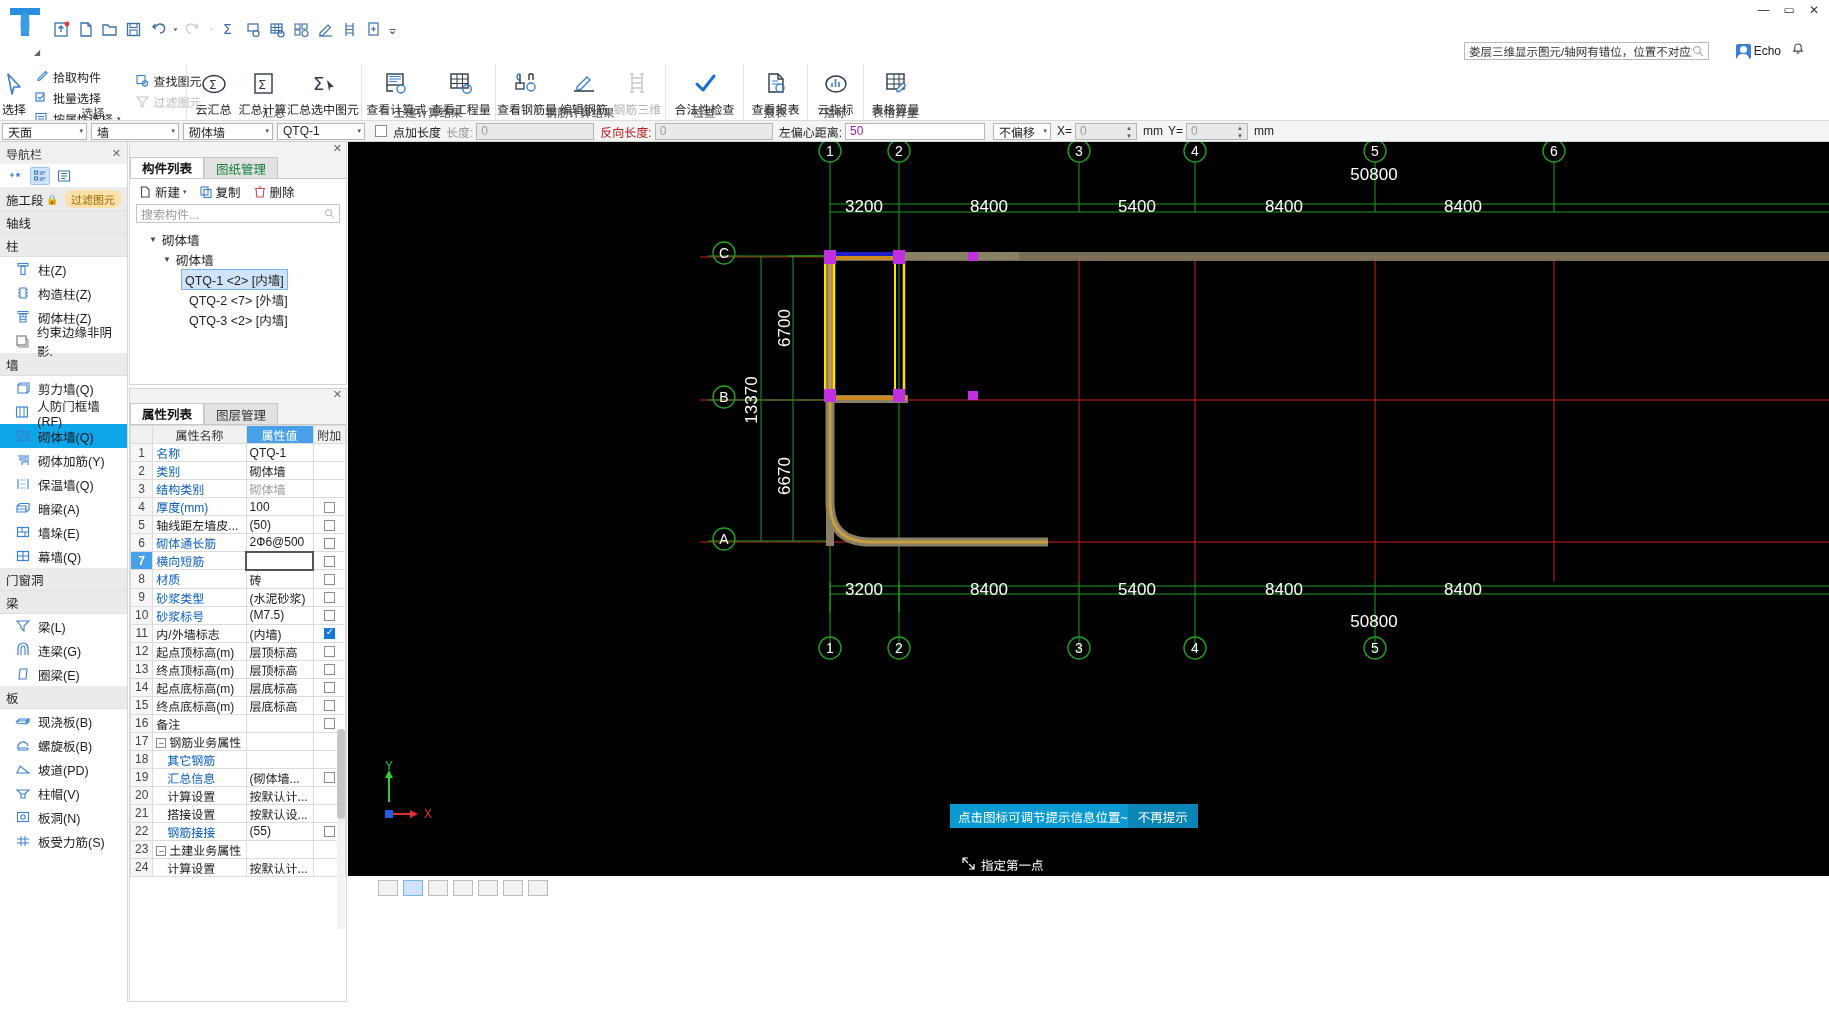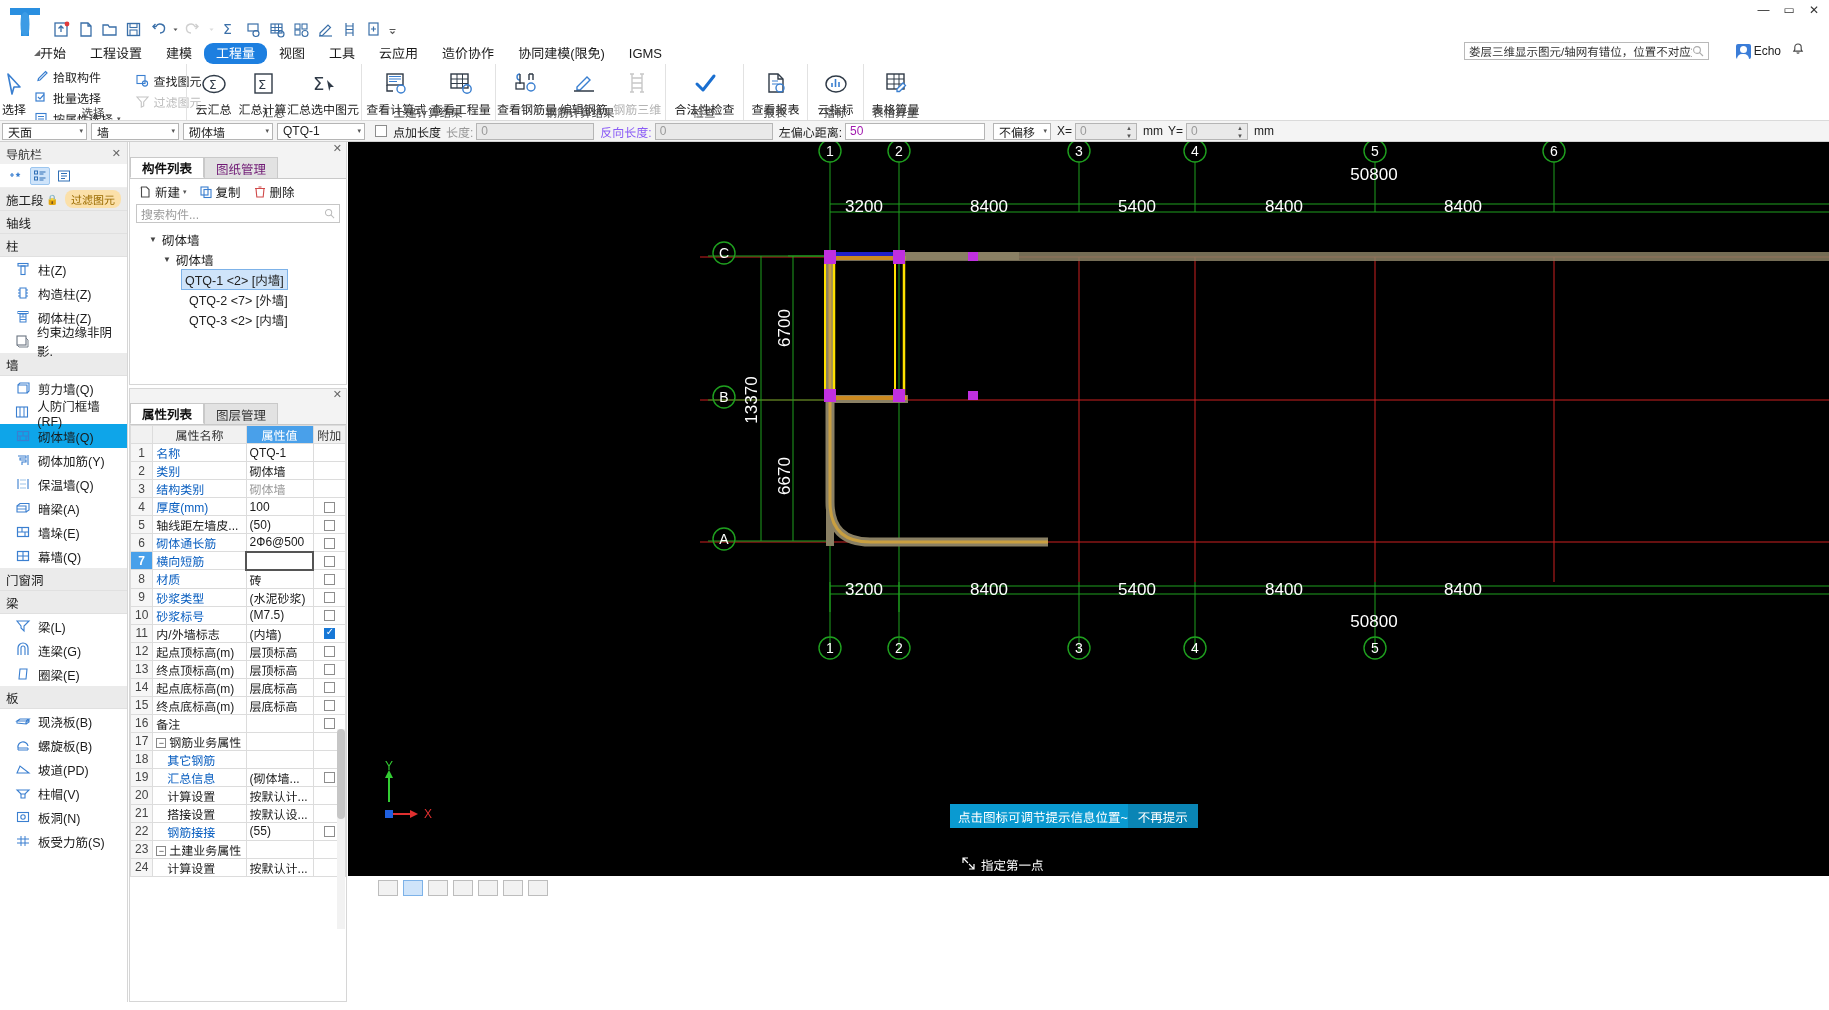--- a/index.html
+++ b/index.html
@@ -132,21 +132,21 @@
   
   .cpanel {
     position:absolute; left:129px; top:142px; width:218px; height:243px;
     background:#fff; border:1px solid #d6d6d6; border-top:none;
   }
   .cp-top { height:15px; background:#f3f3f3; position:relative; }
   .cp-top .x { position:absolute; right:4px; top:0px; font-size:11px; color:#666; cursor:pointer;}
   .tabrow { height:22px; display:flex; align-items:flex-end; background:#f3f3f3; border-bottom:1px solid #c9c9c9;}
   .tabrow .tab {
     height:21px; padding:0 11px; display:flex; align-items:center; font-size:12.5px;
-    background:#e2e2e2; border:1px solid #c9c9c9; border-bottom:none; color:#701a75; cursor:pointer;
+    background:#e2e2e2; border:1px solid #c9c9c9; border-bottom:none; color:#15803d; cursor:pointer;
   }
   .tabrow .tab.active { background:#fff; border-bottom:1px solid #fff; color:#111; font-weight:bold;}
   .cp-tools { height:25px; display:flex; align-items:center; gap:12px; padding:0 8px; font-size:12.5px;}
   .cp-tools .t { display:flex; align-items:center; gap:3px; cursor:pointer; color:#1a1a1a;}
   .cp-tools .t .ic { width:14px; height:14px; display:flex; align-items:center; justify-content:center;}
   .cp-tools .caret { font-size:7px; color:#555;}
   .cp-search {
     margin:0 6px; height:19px; border:1px solid #c6c6c6; background:#fff; display:flex;
     align-items:center; padding:0 4px; font-size:12px; color:#9b9b9b;
   }
@@ -333,34 +333,20 @@
           <path d="M7 9h5M9.5 6.5v5" stroke="#3a6fa8" stroke-width="1.2"></path>
         </svg>
     </span>
     <span class="qicon" style="width:9px">
       <svg width="9" height="19" viewBox="0 0 9 19">
           <path d="M1.5 9.5h6M2.5 11.5l2 2 2-2" stroke="#555" stroke-width="1.1" fill="none"></path>
         </svg>
     </span>
   </div>
 
-  <div class="menubar">
-    <div class="menu-items">
-      <div class="mi">开始</div>
-      <div class="mi">工程设置</div>
-      <div class="mi">建模</div>
-      <div class="mi active">工程量</div>
-      <div class="mi">视图</div>
-      <div class="mi">工具</div>
-      <div class="mi">云应用</div>
-      <div class="mi">造价协作</div>
-      <div class="mi">协同建模(限免)</div>
-      <div class="mi">IGMS</div>
-    </div>
-  </div>
 
   <div class="search-box">
     <div class="txt">娄层三维显示图元/轴网有错位，位置不对应如何处理？</div>
     <svg class="sicon" viewBox="0 0 12 12">
         <circle cx="5" cy="5" r="3.4" fill="none" stroke="#666" stroke-width="1.1"></circle>
         <path d="M7.6 7.6L11 11" stroke="#666" stroke-width="1.1"></path>
       </svg>
   </div>
   <div class="user-chip">
     <div class="ava"></div>
@@ -600,21 +586,21 @@
     <div class="dd" style="width:88px">
       <span>QTQ-1</span>
       <span class="arrow">▾</span>
     </div>
     <div class="chk"></div>
     <span class="lbl">点加长度</span>
     <span class="lbl" style="color:#9a9a9a">长度:</span>
     <div class="inp" style="width:118px">
         <span>0</span>
       </div>
-    <span class="lbl" style="color:#8b5cf6">反向长度:</span>
+    <span class="lbl" style="color:#b91c1c">反向长度:</span>
     <div class="inp" style="width:118px">
         <span>0</span>
       </div>
     <span class="lbl">左偏心距离:</span>
     <div class="inp white" style="width:140px">
         <span>50</span>
       </div>
     <div class="dd" style="width:58px;margin-left:4px">
       <span>不偏移</span>
       <span class="arrow">▾</span>

